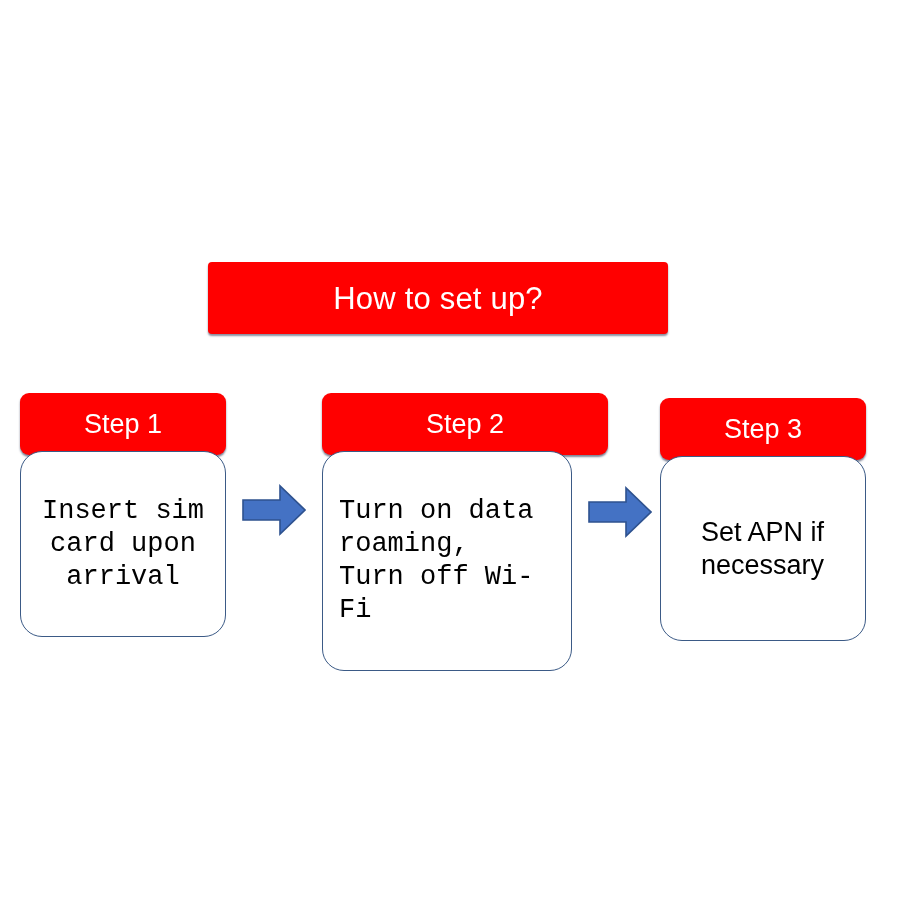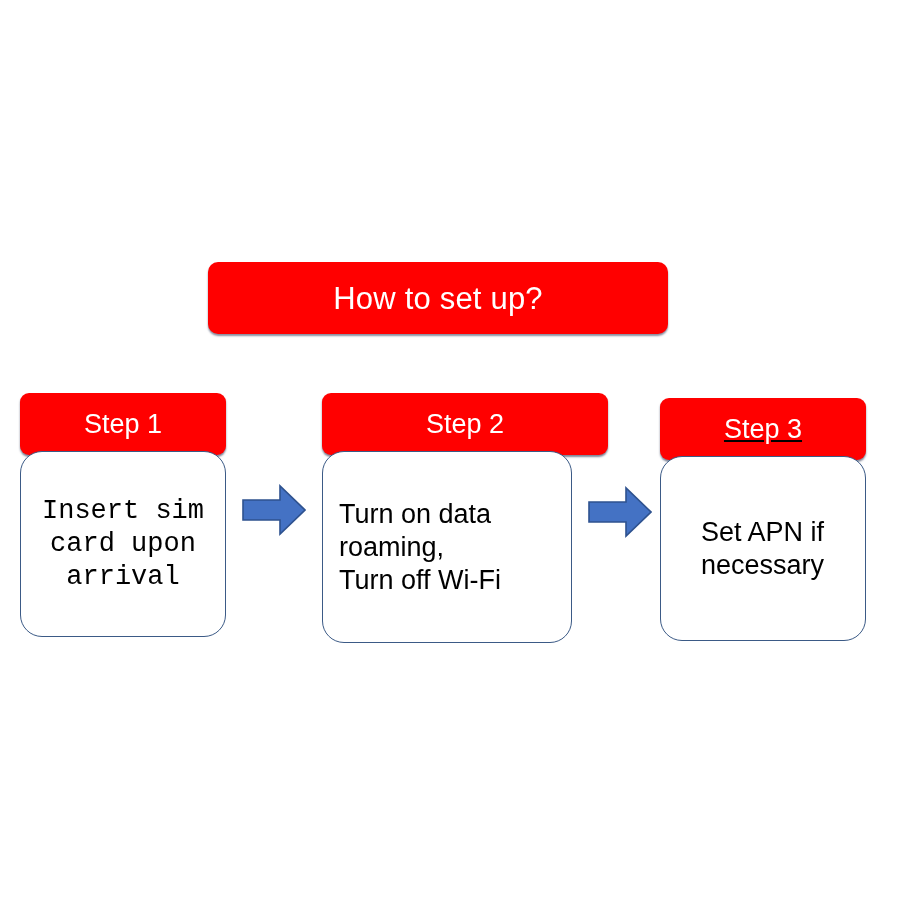--- a/index.html
+++ b/index.html
@@ -22,21 +22,21 @@
   }
 
   
   .title-banner {
     position: absolute;
     left: 208px;
     top: 262px;
     width: 460px;
     height: 72px;
     background: #FF0000;
-    border-radius: 10px;
+    border-radius: 4px;
     box-shadow: 0 2px 2px rgba(40, 50, 80, 0.55);
     display: flex;
     align-items: center;
     justify-content: center;
     box-sizing: border-box;
   }
   .title-text {
     color: #FFFFFF;
     font-size: 31px;
     line-height: 1;
@@ -87,26 +87,26 @@
 
   
   #step-card-1 { left: 20px;  top: 393px; width: 206px; height: 288px; }
   #step-card-1 .step-header { width: 206px; height: 62px; }
   #step-card-1 .step-body   { left: 0px;  top: 58px;  width: 206px; height: 186px; font-family: Liberation Mono, monospace; }
   #step-card-1 .step-body-text { padding: 0 6px; box-sizing: border-box; }
 
   
   #step-card-2 { left: 322px; top: 393px; width: 250px; height: 250px; }
   #step-card-2 .step-header { width: 286px; height: 62px; }
-  #step-card-2 .step-body   { left: 0px;  top: 58px;  width: 250px; height: 192px; }
+  #step-card-2 .step-body   { left: 0px;  top: 58px;  width: 250px; height: 220px; font-family: Liberation Mono, monospace; }
   #step-card-2 .step-body-text { padding: 0 16px; box-sizing: border-box; }
 
   
   #step-card-3 { left: 660px; top: 398px; width: 206px; height: 243px; }
-  #step-card-3 .step-header { width: 206px; height: 62px; text-decoration: underline; }
+  #step-card-3 .step-header { width: 206px; height: 62px; }
   #step-card-3 .step-body   { left: 0px;  top: 58px;  width: 206px; height: 185px; }
   #step-card-3 .step-body-text { padding: 0 0 0 40px; box-sizing: border-box; }
 
   
   .flow-arrow {
     position: absolute;
     width: 64px;
     height: 52px;
   }
   #flow-arrow-1 { left: 242px; top: 484px; }

